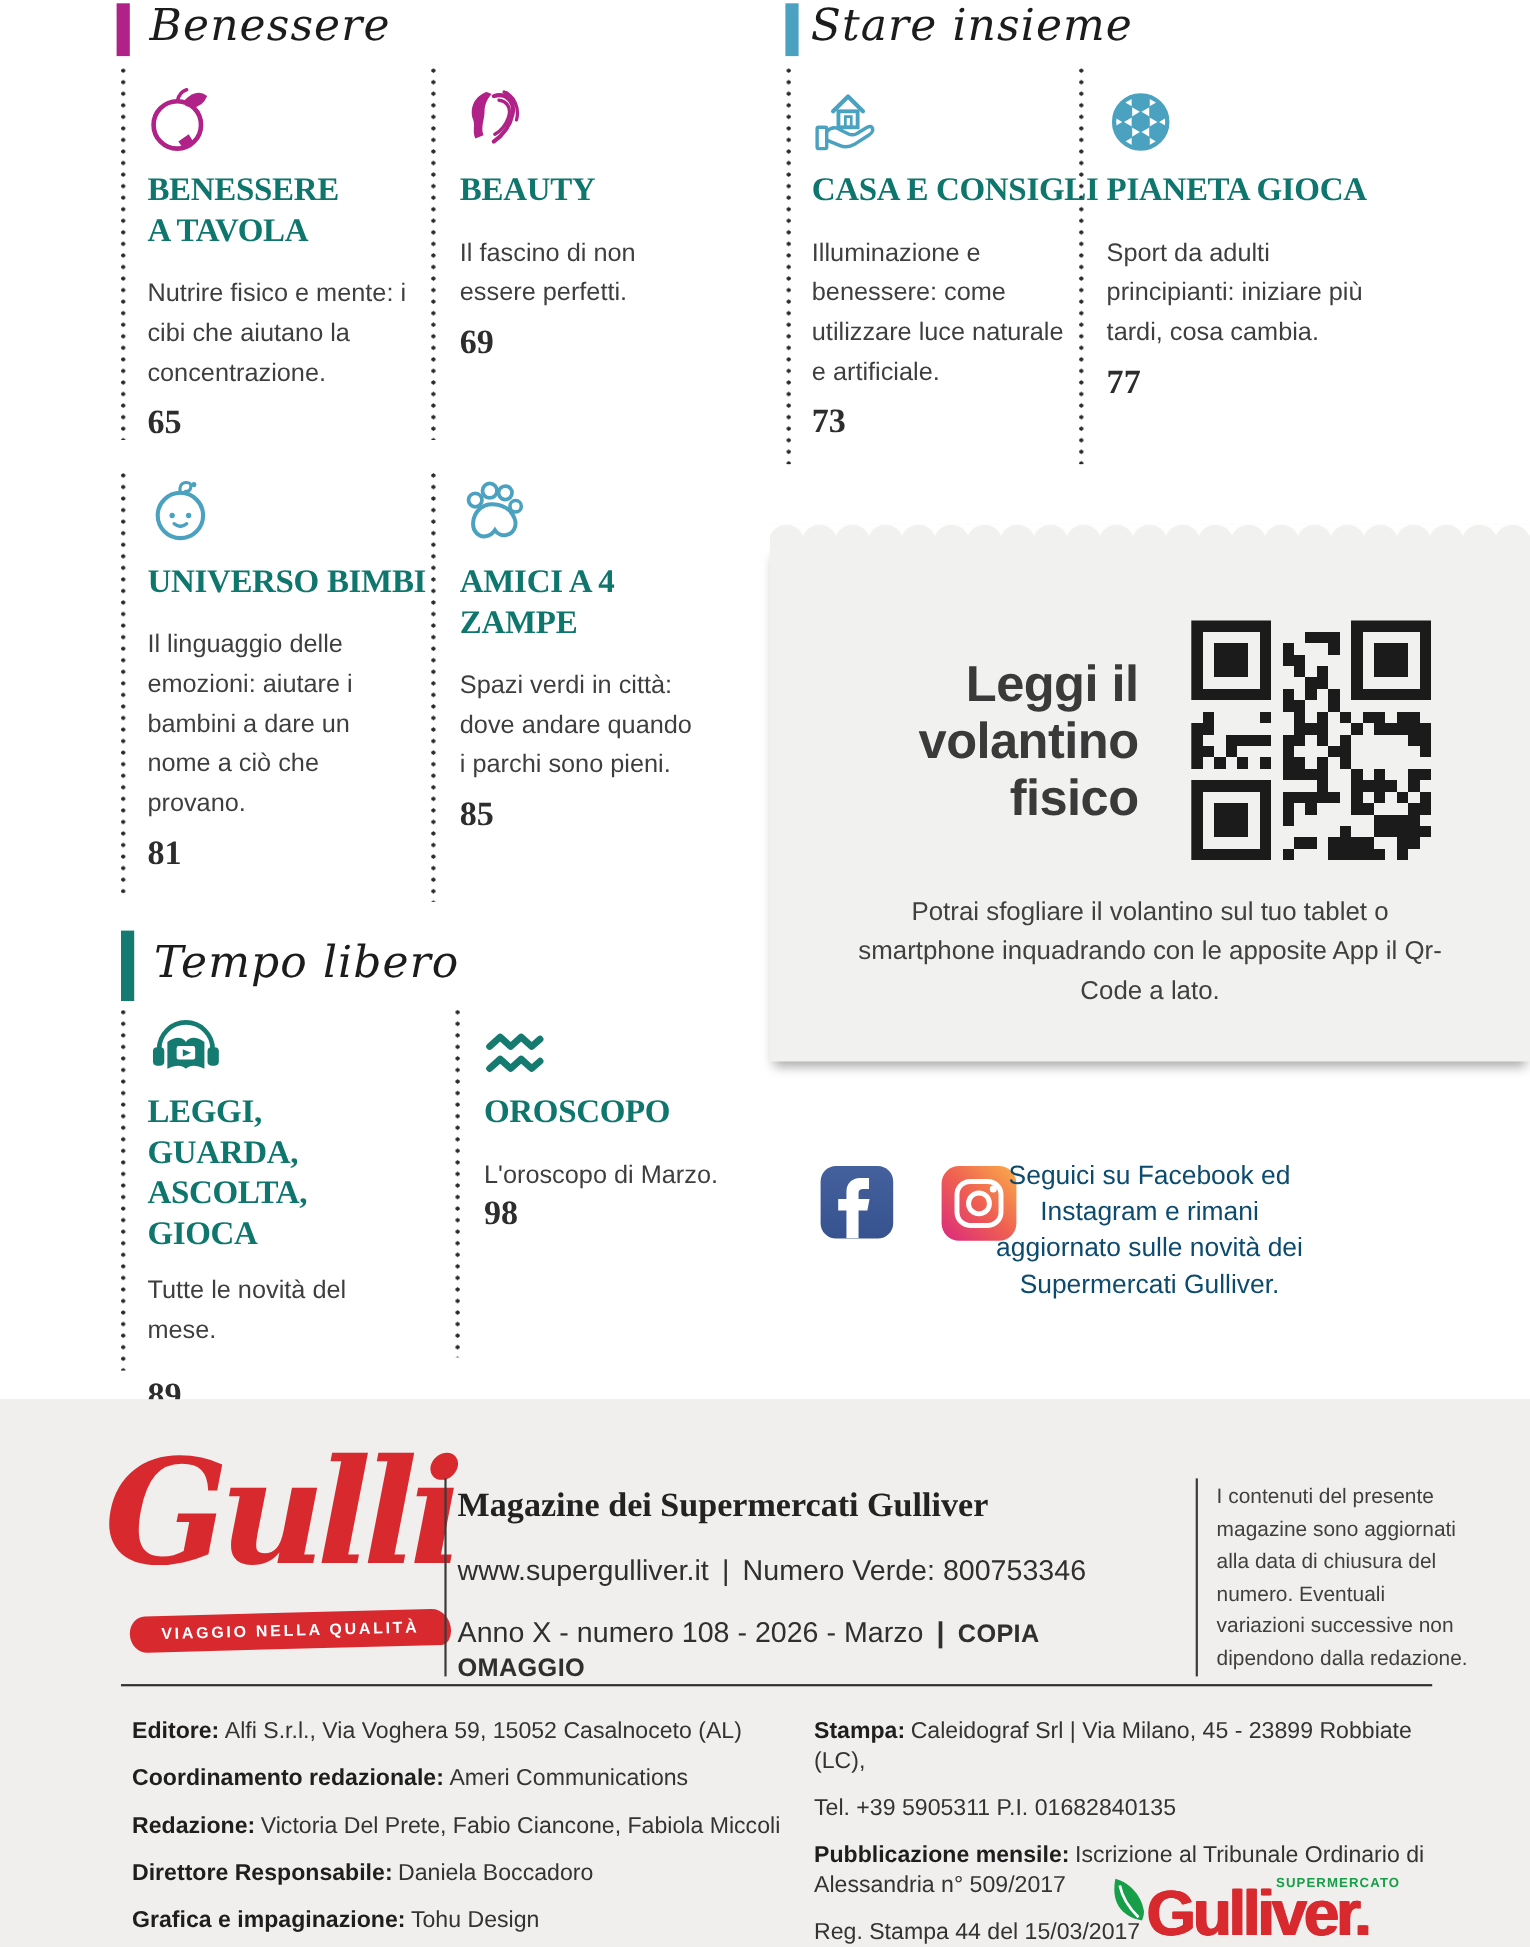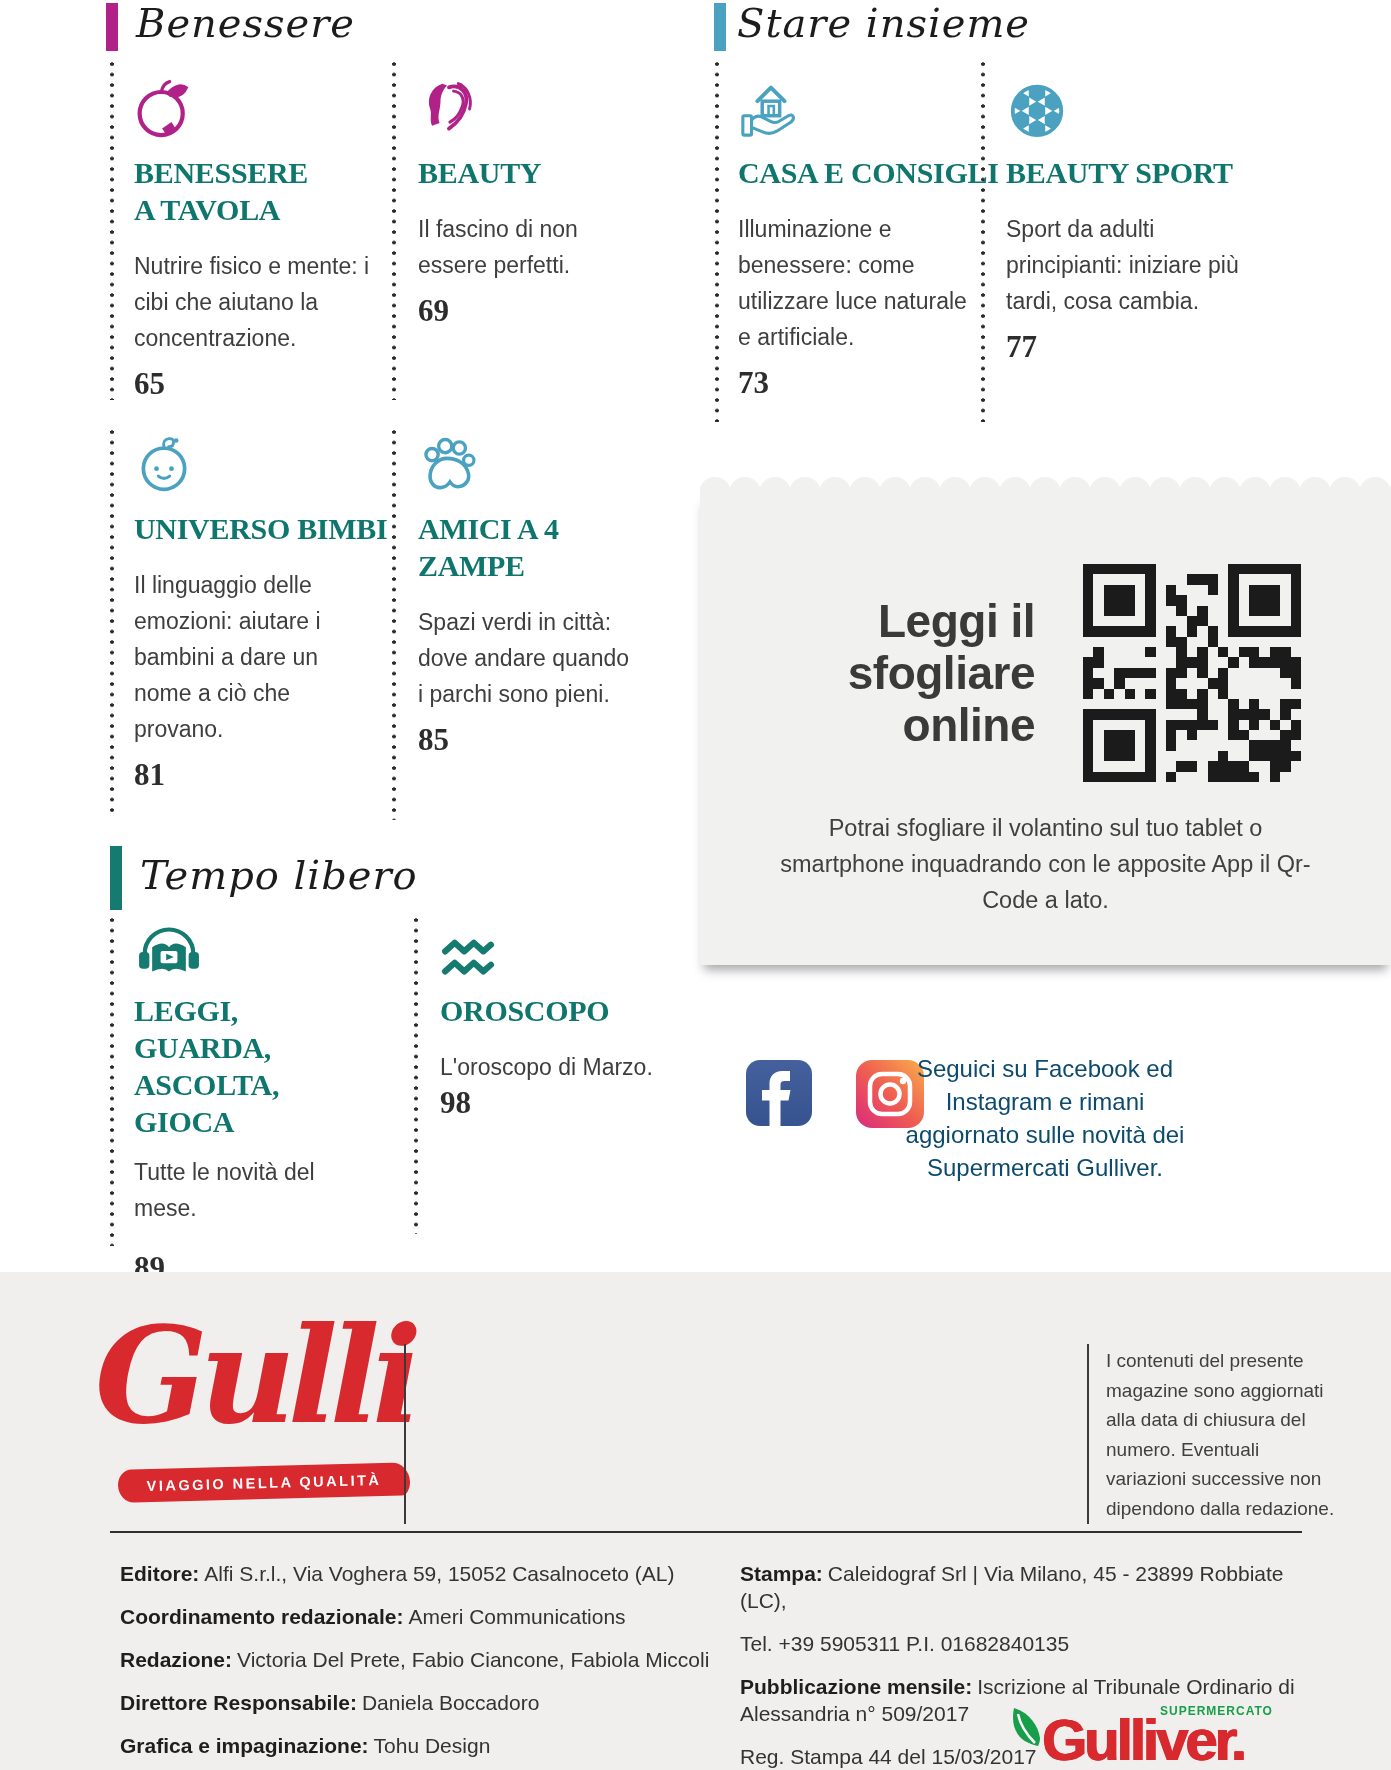--- a/index.html
+++ b/index.html
@@ -149,21 +149,21 @@
           <use href="#hx" transform="translate(32,38)"></use>
           <use href="#hx" transform="translate(32,19)"></use>
           <use href="#hx" transform="translate(48.5,28.5)"></use>
           <use href="#hx" transform="translate(48.5,47.5)"></use>
           <use href="#hx" transform="translate(32,57)"></use>
           <use href="#hx" transform="translate(15.5,47.5)"></use>
           <use href="#hx" transform="translate(15.5,28.5)"></use>
         </g>
       </svg>
     </div>
-    <h3 class="entry-title nw">BEAUTY SPORT</h3>
+    <h3 class="entry-title nw">PIANETA GIOCA</h3>
     <p class="entry-desc" style="width:248px;">Sport da adulti principianti: iniziare più tardi, cosa cambia.</p>
     <div class="entry-page">77</div>
   </div>
 
   <div class="entry" style="left:134px;top:430px;width:255px;">
     <div class="icon-box c-teal">
       <svg width="60" height="66" viewBox="0 0 64 68">
         <circle cx="32" cy="40" r="22" fill="none" stroke="currentColor" stroke-width="4"></circle>
         <path d="M32 18 Q30 9 37 8 Q43 7.5 42 13 Q41.5 17 37 16.5" fill="none" stroke="currentColor" stroke-width="3" stroke-linecap="round"></path>
         <circle cx="45" cy="10" r="2.5" fill="currentColor"></circle>
@@ -218,21 +218,21 @@
         <path d="M5 35 L15 26 L25 35 L35 26 L45 35 L53 28" fill="none" stroke="currentColor" stroke-width="6.5" stroke-linecap="round" stroke-linejoin="round"></path>
       </svg>
     </div>
     <h3 class="entry-title nw">OROSCOPO</h3>
     <p class="entry-desc nw">L'oroscopo di Marzo.</p>
     <div class="entry-page" style="margin-top:0;">98</div>
   </div>
 
   <div class="qr-card">
     <div class="qr-head">
-      <div class="qr-title">Leggi il sfogliare online</div>
+      <div class="qr-title">Leggi il volantino fisico</div>
       <svg id="qr" class="qr-code" viewBox="0 0 21 21" shape-rendering="crispEdges" fill="#1b1b1b">
           <rect x="0" y="0" width="1" height="1"></rect>
           <rect x="1" y="0" width="1" height="1"></rect>
           <rect x="2" y="0" width="1" height="1"></rect>
           <rect x="3" y="0" width="1" height="1"></rect>
           <rect x="4" y="0" width="1" height="1"></rect>
           <rect x="5" y="0" width="1" height="1"></rect>
           <rect x="6" y="0" width="1" height="1"></rect>
           <rect x="0" y="1" width="1" height="1"></rect>
           <rect x="6" y="1" width="1" height="1"></rect>
@@ -464,20 +464,29 @@
   <div class="social-caption">Seguici su Facebook ed Instagram e rimani aggiornato sulle novità dei Supermercati Gulliver.</div>
 
   <div class="footer-bg"></div>
 
   <div class="gulli-script">Gulli</div>
   <div class="logo-stroke">
     <span>VIAGGIO NELLA QUALITÀ</span>
   </div>
 
   <div class="vrule" style="left:404px;top:1344px;height:180px;"></div>
+  <div class="footer-center">
+    <h2 class="mag-title">Magazine dei Supermercati Gulliver</h2>
+    <div class="mag-line">
+      <span>www.supergulliver.it</span><span class="sep">|</span><span>Numero Verde: 800753346</span>
+    </div>
+    <div class="mag-line">
+      <span>Anno X - numero 108 - 2026 - Marzo</span><span class="sep sep2">|</span><span class="free-copy">COPIA OMAGGIO</span>
+    </div>
+  </div>
   <div class="vrule" style="left:1087px;top:1344px;height:180px;"></div>
   <div class="disclaimer">I contenuti del presente magazine sono aggiornati alla data di chiusura del numero. Eventuali variazioni successive non dipendono dalla redazione.</div>
 
   <div class="hrule"></div>
 
   <div class="credits credits-left">
     <div class="credit"><b>Editore:</b><span>Alfi S.r.l., Via Voghera 59, 15052 Casalnoceto (AL)</span></div>
     <div class="credit"><b>Coordinamento redazionale:</b><span>Ameri Communications</span></div>
     <div class="credit"><b>Redazione:</b><span>Victoria Del Prete, Fabio Ciancone, Fabiola Miccoli</span></div>
     <div class="credit"><b>Direttore Responsabile:</b><span>Daniela Boccadoro</span></div>

